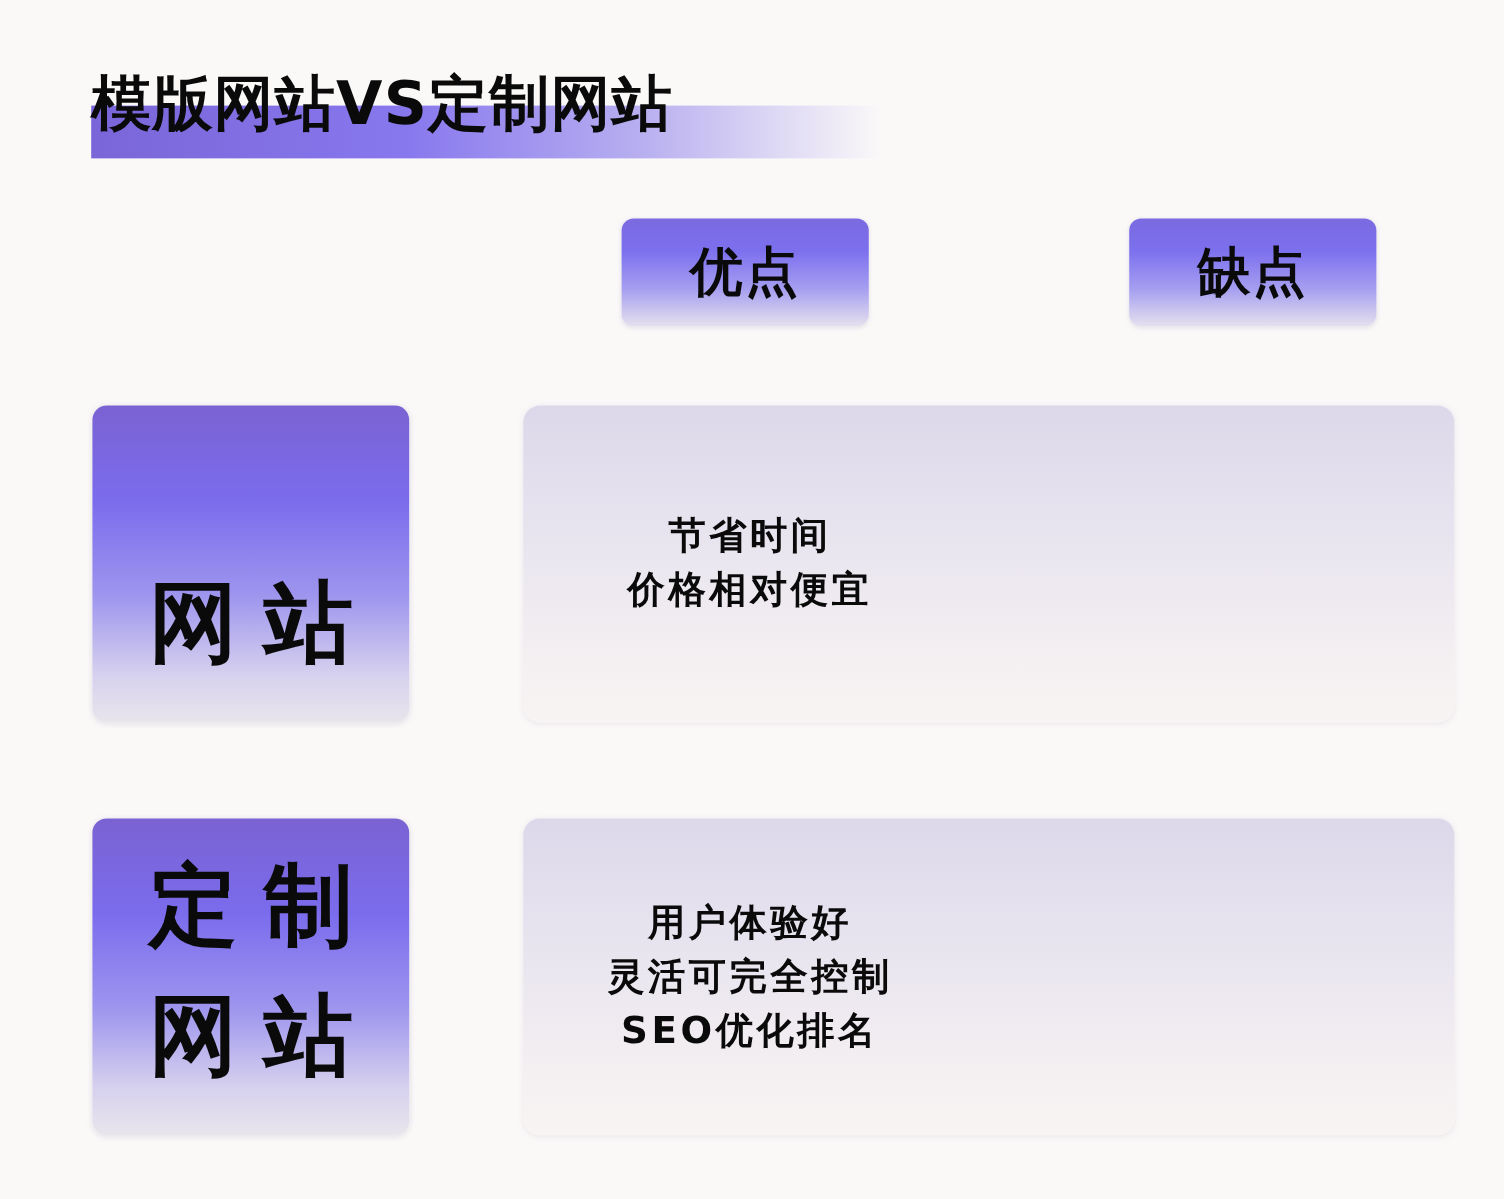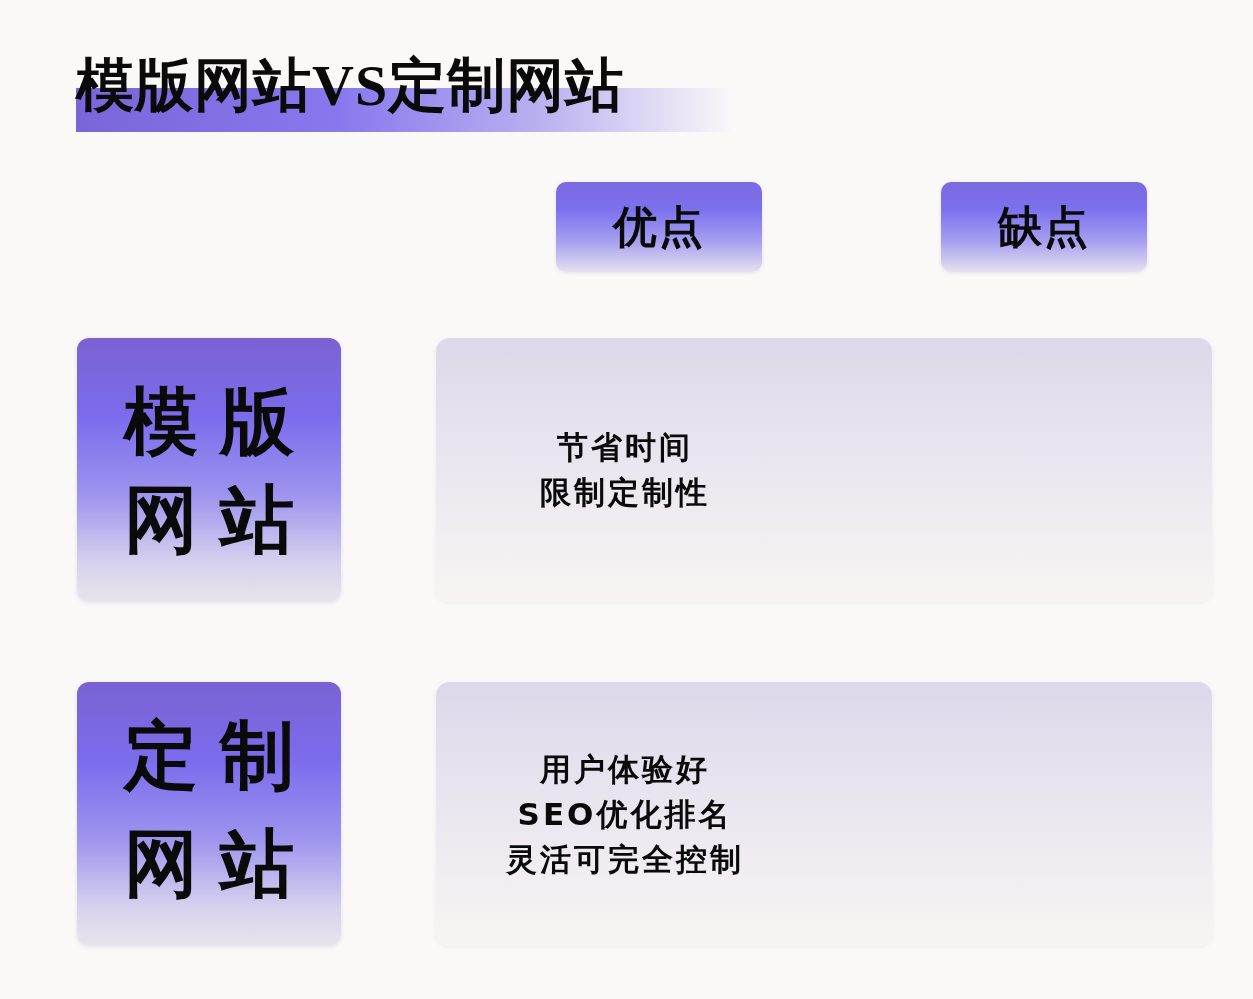--- a/index.html
+++ b/index.html
@@ -27,27 +27,26 @@
     left: 0;
     top: 40px;
     width: 660px;
     height: 44px;
     background: linear-gradient(90deg, #7a66d8 0%, #8878ee 40%, #b9b0f0 70%, rgba(251,249,248,0) 100%);
   }
   .title-text {
     position: absolute;
     left: 0;
     top: 2px;
-    font-size: 58px;
+    font-size: 50px;
     font-weight: bold;
     letter-spacing: 1px;
     color: #0a0a0a;
     white-space: nowrap;
     line-height: 72px;
-    font-family: Liberation Serif, serif;
   }
   .col-header {
     position: absolute;
     top: 182px;
     width: 206px;
     height: 90px;
     border-radius: 10px;
     background: linear-gradient(180deg, #7b6ae0 0%, #7c70ee 30%, #a59ef0 65%, #e6e1ee 100%);
     box-shadow: 0 1px 4px rgba(120,110,160,0.18);
     display: flex;
@@ -111,41 +110,40 @@
   }
 </style>
 </head>
 <body>
 
 <div class="title-wrap">
   <div class="title-bar"></div>
   <div class="title-text">模版网站VS定制网站</div>
 </div>
 
-<div class="col-header" style="left:556px;">
+<div class="col-header" style="left:518px;">
   <span>优点</span>
 </div>
 <div class="col-header" style="left:941px;">
   <span>缺点</span>
 </div>
 
 <div class="row-label" style="top:338px;">
-  <div class="line" style="top:38px;">模版</div>
   <div class="line" style="top:136px;">网站</div>
 </div>
 <div class="row-card" style="top:338px;">
   <div class="cell pros">
     <div class="item">节省时间</div>
-    <div class="item">限制定制性</div>
+    <div class="item">价格相对便宜</div>
   </div>
 </div>
 
 <div class="row-label" style="top:682px;">
   <div class="line" style="top:28px;">定制</div>
   <div class="line" style="top:136px;">网站</div>
 </div>
 <div class="row-card" style="top:682px;">
   <div class="cell pros">
     <div class="item">用户体验好</div>
+    <div class="item">灵活可完全控制</div>
     <div class="item">SEO优化排名</div>
-    <div class="item">灵活可完全控制</div>
   </div>
 </div>
 
 </body></html>

